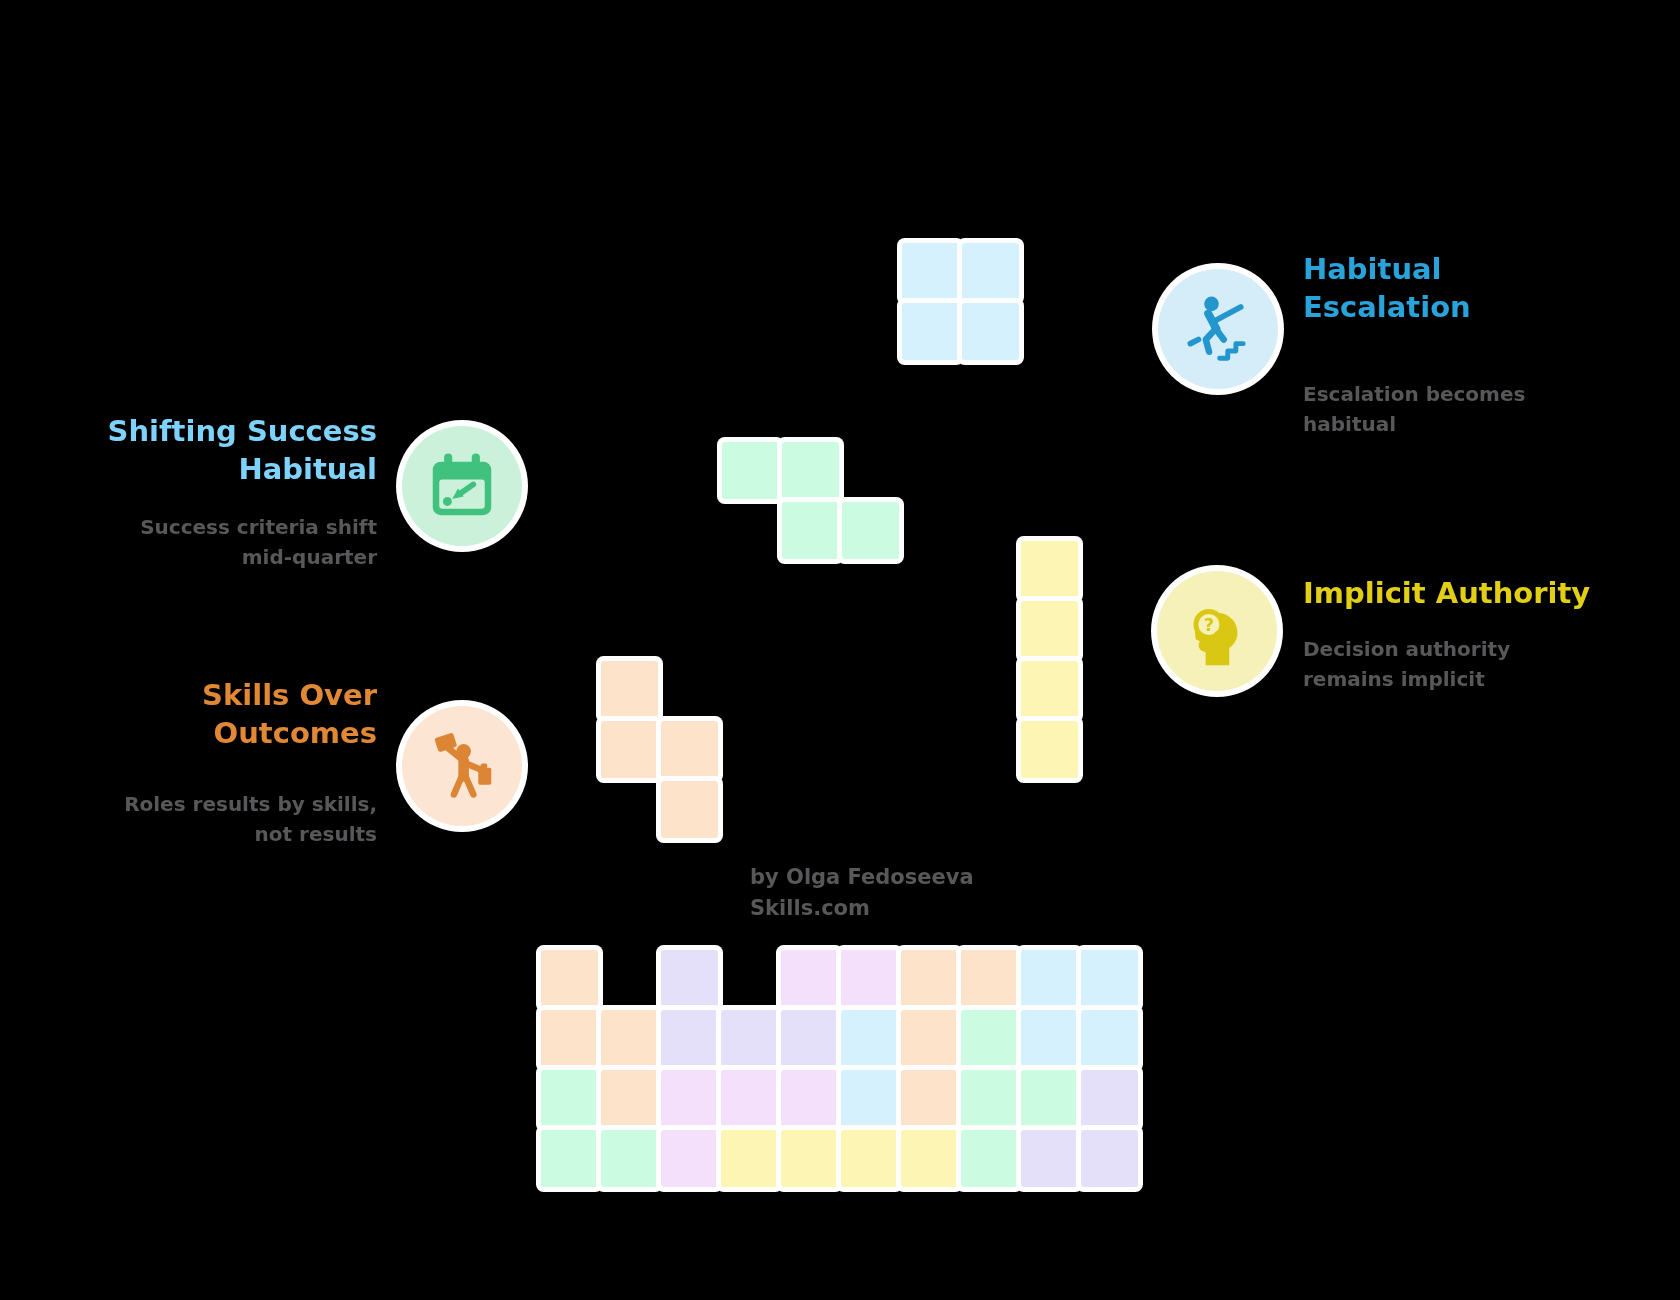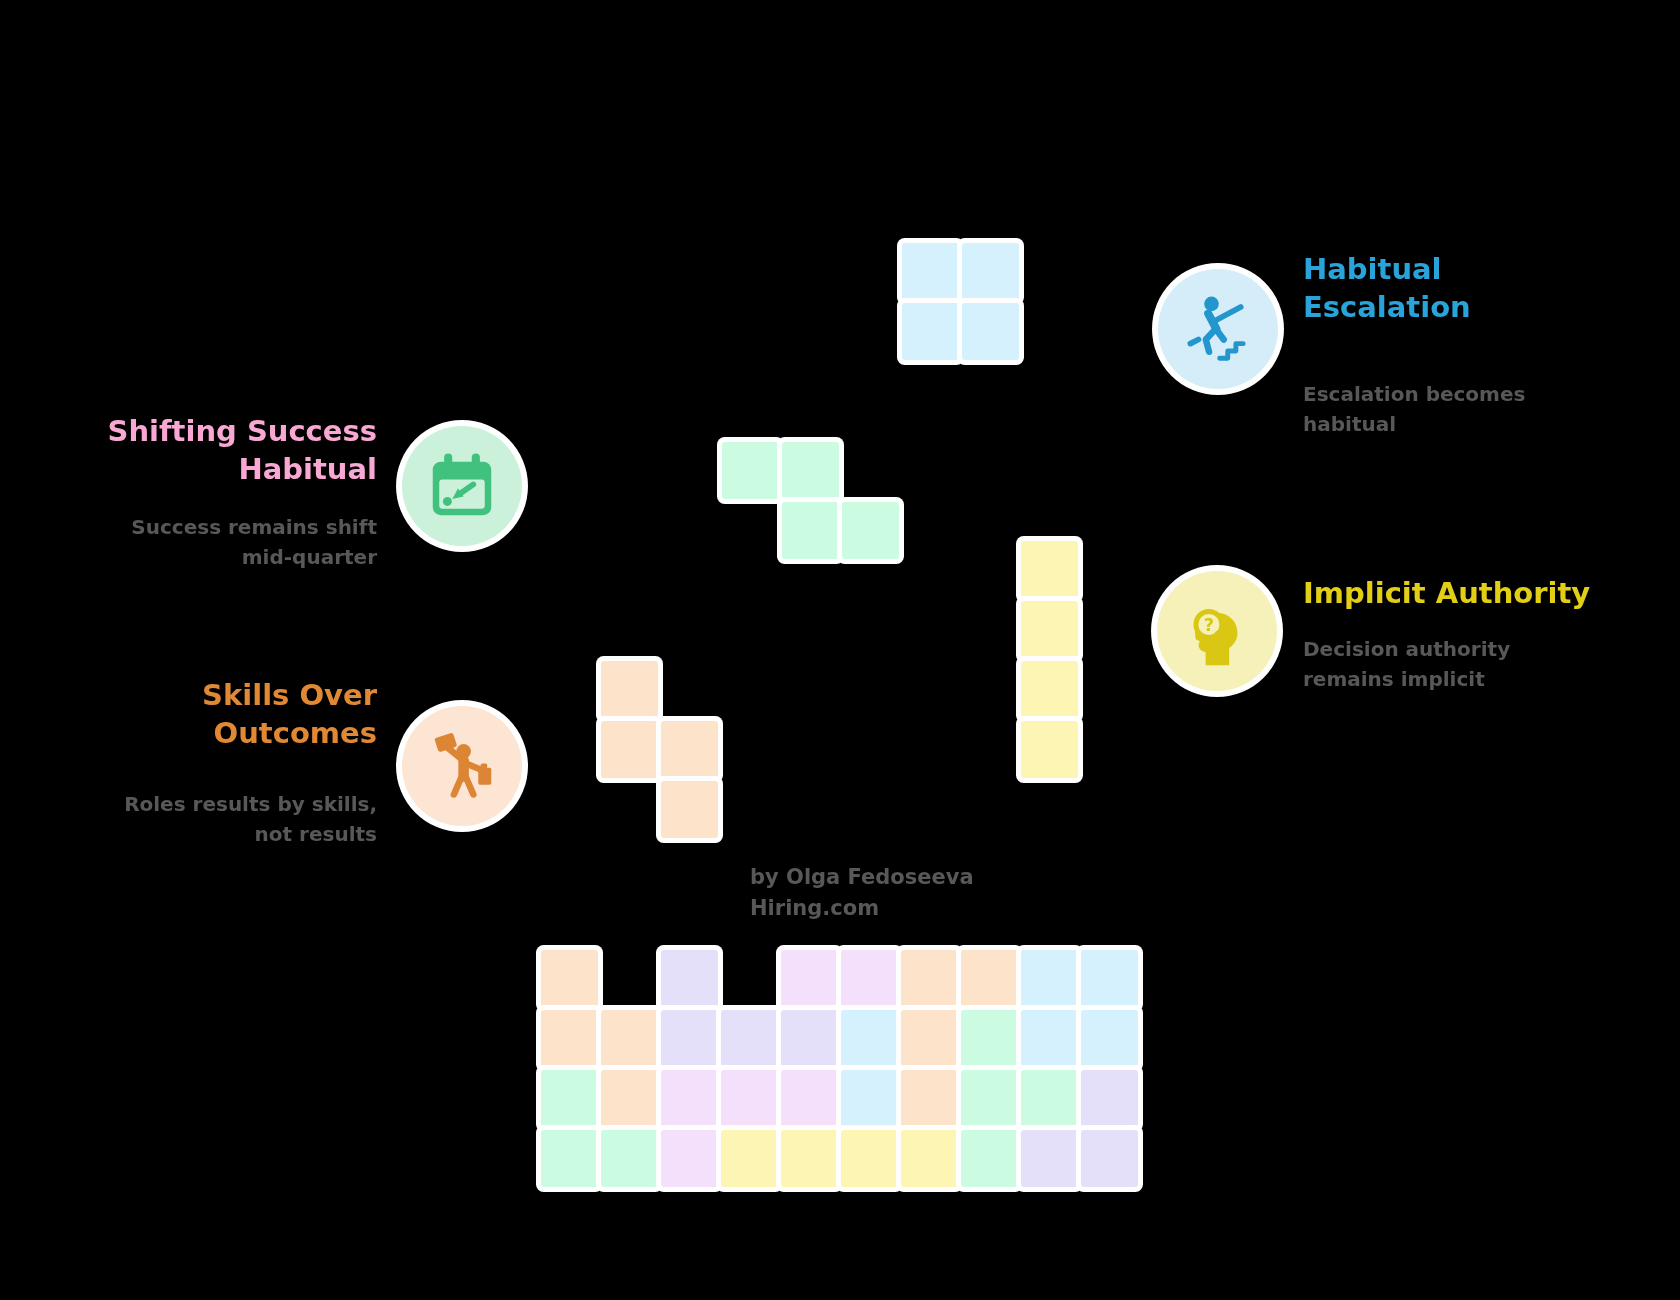--- a/index.html
+++ b/index.html
@@ -9,21 +9,21 @@
   }
   .page-title {
     position:absolute; top:80px; left:0; right:0; margin:0;
     text-align:center; font-size:42px; letter-spacing:1px; color:#4e4e50;
   }
   .nowrap { white-space:nowrap; }
   .sec-title { position:absolute; font-size:29px; line-height:38px; margin:0; }
   .sec-sub   { position:absolute; font-size:20px; line-height:30px; color:#58585a; }
   .align-r { text-align:right; }
   .align-l { text-align:left; }
-  .c-green  { color:#f9a8d4; }
+  .c-green  { color:#7dd3fc; }
   .c-orange { color:#e08833; }
   .c-blue   { color:#29a4da; }
   .c-yellow { color:#e2cf15;text-align:right; }
   .icon-circle {
     position:absolute; width:120px; height:120px; border-radius:50%;
     box-shadow:0 0 0 6px #ffffff; display:flex; align-items:center; justify-content:center;
   }
   .bg-green  { background:#ccf1da; }
   .bg-orange { background:#fce5d2; }
   .bg-blue   { background:#d5edf8; }
@@ -54,21 +54,21 @@
 
 <div class="canvas">
 
 
   <div>
     <h2 class="sec-title align-r c-green pos-green-title">
       <span class="nowrap">Shifting Success</span><br>
       <span class="nowrap">Habitual</span>
     </h2>
     <div class="sec-sub align-r pos-green-sub">
-      <span class="nowrap">Success remains shift</span><br>
+      <span class="nowrap">Success criteria shift</span><br>
       <span class="nowrap">mid-quarter</span>
     </div>
     <div class="icon-circle bg-green pos-green-circle">
       <svg width="78" height="78" viewBox="0 0 96 96">
         <rect x="26" y="8" width="10" height="24" rx="5" fill="#41c17e"></rect>
         <rect x="60" y="8" width="10" height="24" rx="5" fill="#41c17e"></rect>
         <rect x="12" y="18" width="72" height="66" rx="10" fill="#41c17e"></rect>
         <rect x="20" y="40" width="56" height="36" rx="4" fill="#ccf1da"></rect>
         <path d="M62 46 L46 57" stroke="#41c17e" stroke-width="7" stroke-linecap="round" fill="none"></path>
         <polygon points="36,64 50,61 43,51" fill="#41c17e"></polygon>
@@ -136,21 +136,21 @@
         <path d="M34 90 V74 C27 73 23 67 27 61 L22 58 C18 42 28 28 44 26 C60 24 72 34 73 48 C74 57 70 64 63 69 V90 Z" fill="#d9c713"></path>
         <circle cx="38" cy="40" r="16" fill="#f6f0b9" stroke="#d9c713" stroke-width="6"></circle>
         <path d="M49 52 L58 62" stroke="#d9c713" stroke-width="8" stroke-linecap="round" fill="none"></path>
         <text x="38" y="48" text-anchor="middle" font-family="DejaVu Sans, sans-serif" font-weight="bold" font-size="22" fill="#d9c713">?</text>
       </svg>
     </div>
   </div>
 
   <div class="attribution">
     <span class="nowrap">by Olga Fedoseeva</span><br>
-    <span class="nowrap">Hiring.com</span>
+    <span class="nowrap">Skills.com</span>
   </div>
 
   <div id="pieces-layer">
       <div class="tetris-cell" style="left: 902px; top: 243px; width: 57px; height: 57px; background: rgb(212, 241, 253);"></div>
       <div class="tetris-cell" style="left: 962px; top: 243px; width: 57px; height: 57px; background: rgb(212, 241, 253);"></div>
       <div class="tetris-cell" style="left: 902px; top: 303px; width: 57px; height: 57px; background: rgb(212, 241, 253);"></div>
       <div class="tetris-cell" style="left: 962px; top: 303px; width: 57px; height: 57px; background: rgb(212, 241, 253);"></div>
       <div class="tetris-cell" style="left: 722px; top: 442px; width: 57px; height: 57px; background: rgb(203, 252, 226);"></div>
       <div class="tetris-cell" style="left: 782px; top: 442px; width: 57px; height: 57px; background: rgb(203, 252, 226);"></div>
       <div class="tetris-cell" style="left: 782px; top: 502px; width: 57px; height: 57px; background: rgb(203, 252, 226);"></div>

